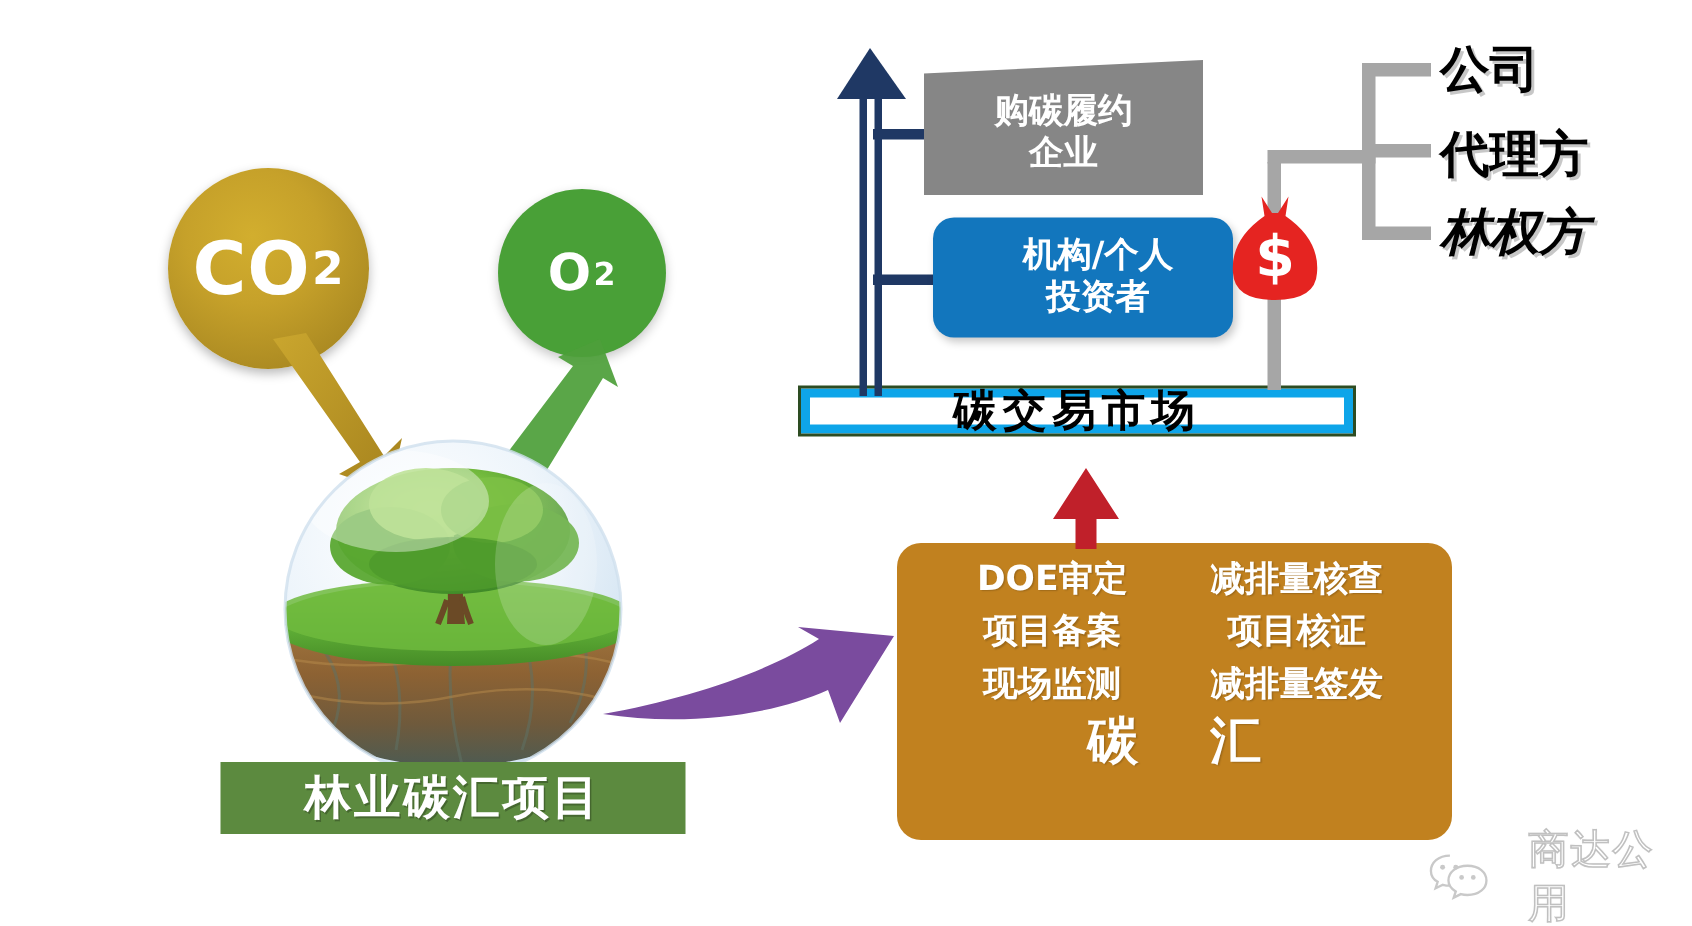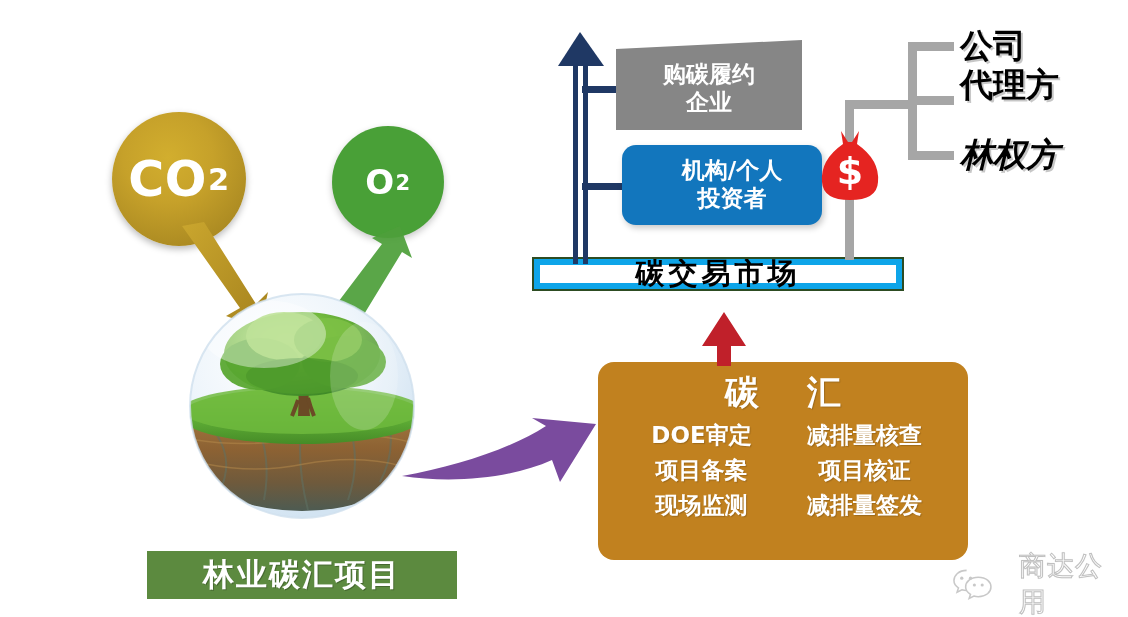--- a/index.html
+++ b/index.html
@@ -60,21 +60,20 @@
     position: absolute;
     left: 147px; top: 508px;
     width: 310px; height: 48px;
     background: #5c8a3f;
     display: flex; align-items: center; justify-content: center;
     color: #ffffff;
     font-size: 31px;
     font-weight: bold;
     letter-spacing: 2px;
     text-shadow: 1px 1px 0 rgba(0,0,0,.25);
-    margin-top: 43px;
   }
 
   
   #purple-arrow { position: absolute; left: 400px; top: 398px; }
 
   
   #carbon-sink-box {
     position: absolute;
     left: 598px; top: 362px;
     width: 370px; height: 198px;
@@ -306,29 +305,29 @@
     <circle cx="150" cy="118" r="112" fill="none" stroke="#cfe0ee" stroke-width="2" opacity=".8"></circle>
   </svg>
 
   <div id="forestry-label">林业碳汇项目</div>
 
   <svg id="purple-arrow" width="205" height="105" viewBox="0 0 205 105">
     <path d="M2,78 C58,68 112,50 146,28 L132,20 L196,26 L160,84 L152,62 C112,80 54,86 2,78 Z" fill="#7a4b9e"></path>
   </svg>
 
   <div id="carbon-sink-box">
-    <div id="carbon-sink-title">碳  汇</div>
     <div id="carbon-sink-grid">
       <div class="sink-cell">DOE审定</div>
       <div class="sink-cell">减排量核查</div>
       <div class="sink-cell">项目备案</div>
       <div class="sink-cell">项目核证</div>
       <div class="sink-cell">现场监测</div>
       <div class="sink-cell">减排量签发</div>
     </div>
+    <div id="carbon-sink-title">碳  汇</div>
   </div>
 
   <svg id="red-arrow" width="48" height="54" viewBox="0 0 48 54">
     <path d="M24,0 L46,34 L31,34 L31,54 L17,54 L17,34 L2,34 Z" fill="#c0202a"></path>
   </svg>
 
   <div id="carbon-market-box">
     <span id="carbon-market-label">碳交易市场</span>
   </div>
 
@@ -357,21 +356,21 @@
 
   <div class="gray-line" style="left:845px; top:100px; width:72px; height:9px;"></div>
 
   <div class="gray-line" style="left:908px; top:42px; width:9px; height:118px;"></div>
 
   <div class="gray-line" style="left:908px; top:42px; width:46px; height:9px;"></div>
   <div class="gray-line" style="left:908px; top:96px; width:46px; height:9px;"></div>
   <div class="gray-line" style="left:908px; top:151px; width:46px; height:9px;"></div>
 
   <div class="tree-label" style="left:960px; top:24px;">公司</div>
-  <div class="tree-label" style="left:960px; top:63px;font-family:Liberation Mono, monospace;">代理方</div>
+  <div class="tree-label" style="left:960px; top:81px;font-family:Liberation Mono, monospace;">代理方</div>
   <div class="tree-label" style="left:960px; top:133px;font-style:italic;">林权方</div>
 
   <svg id="money-bag" width="64" height="78" viewBox="0 0 64 78">
     <path d="M23,3 L30,14 L34,14 L41,3 L39,16 Q62,32 60,54 Q59,72 32,72 Q5,72 4,54 Q2,32 25,16 Z" fill="#e52421"></path>
     <text x="32" y="56" text-anchor="middle" font-size="38" font-weight="bold" fill="#ffffff" font-family="DejaVu Sans, Liberation Sans, sans-serif">$</text>
   </svg>
 
   <div id="watermark">
     <svg width="42" height="34" viewBox="0 0 42 34">
       <g fill="none" stroke="#a8a8a8" stroke-width="1.6">

